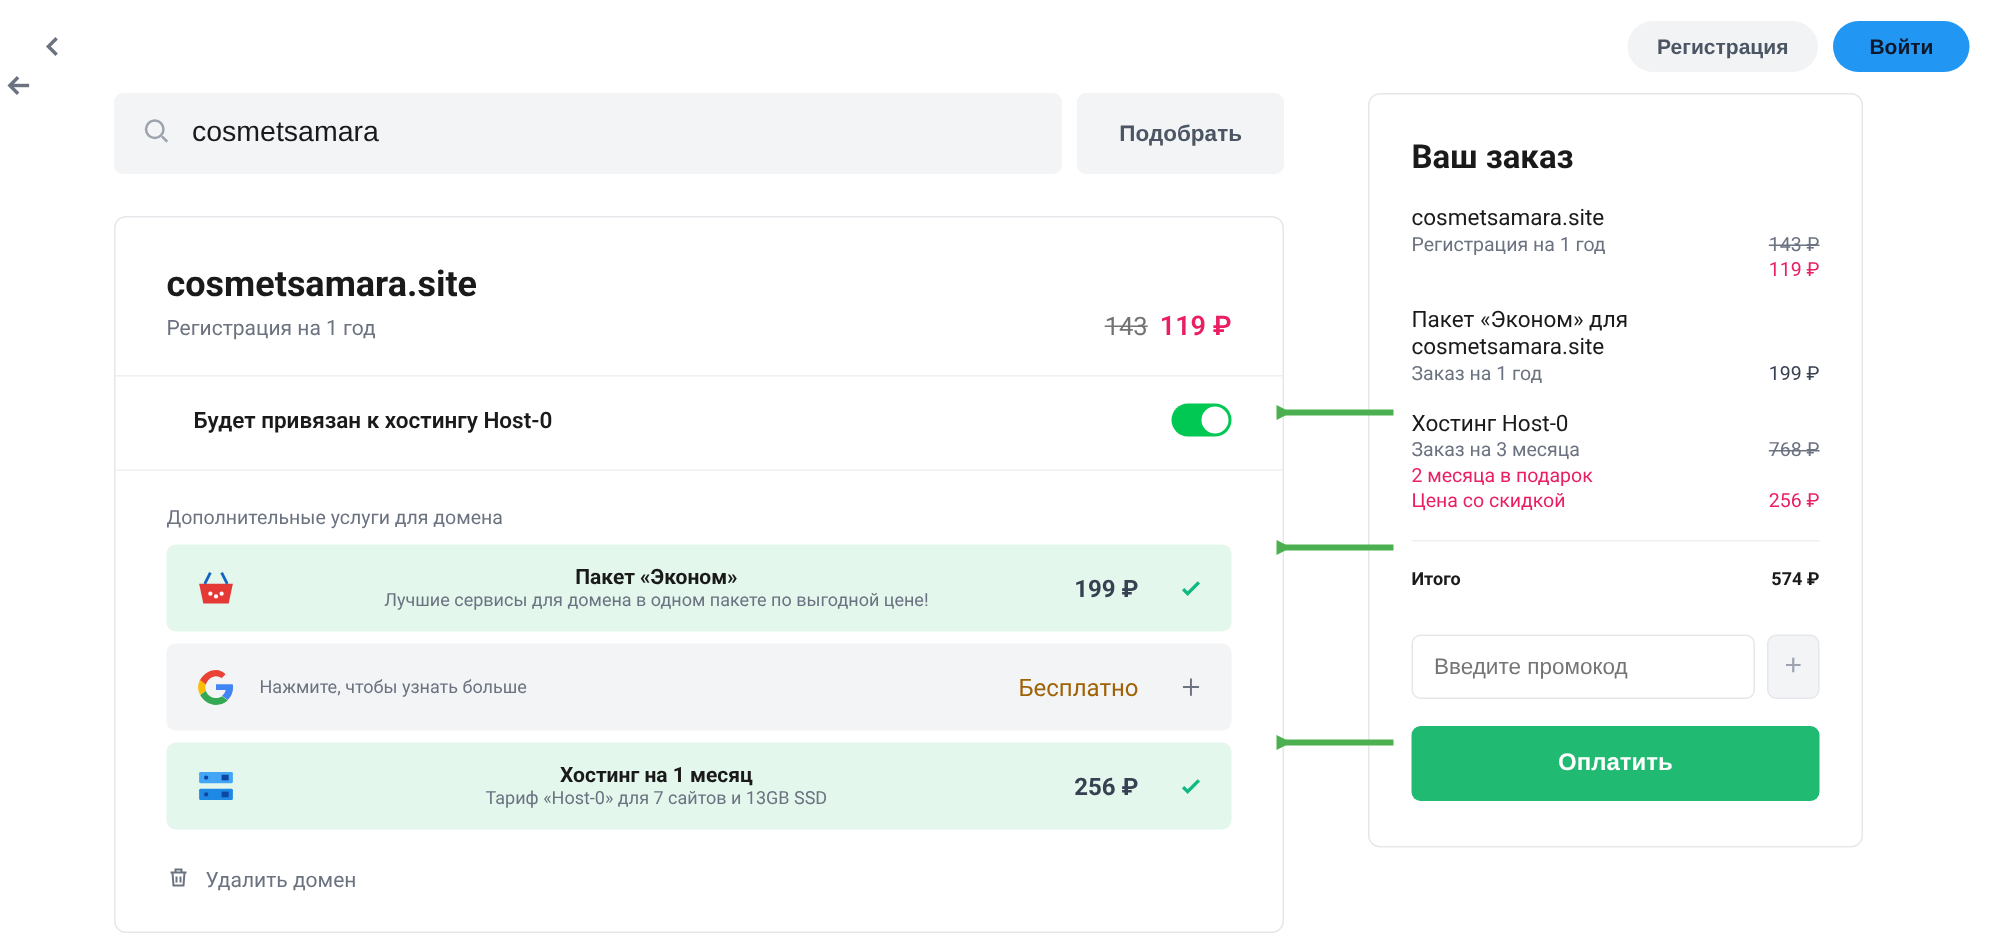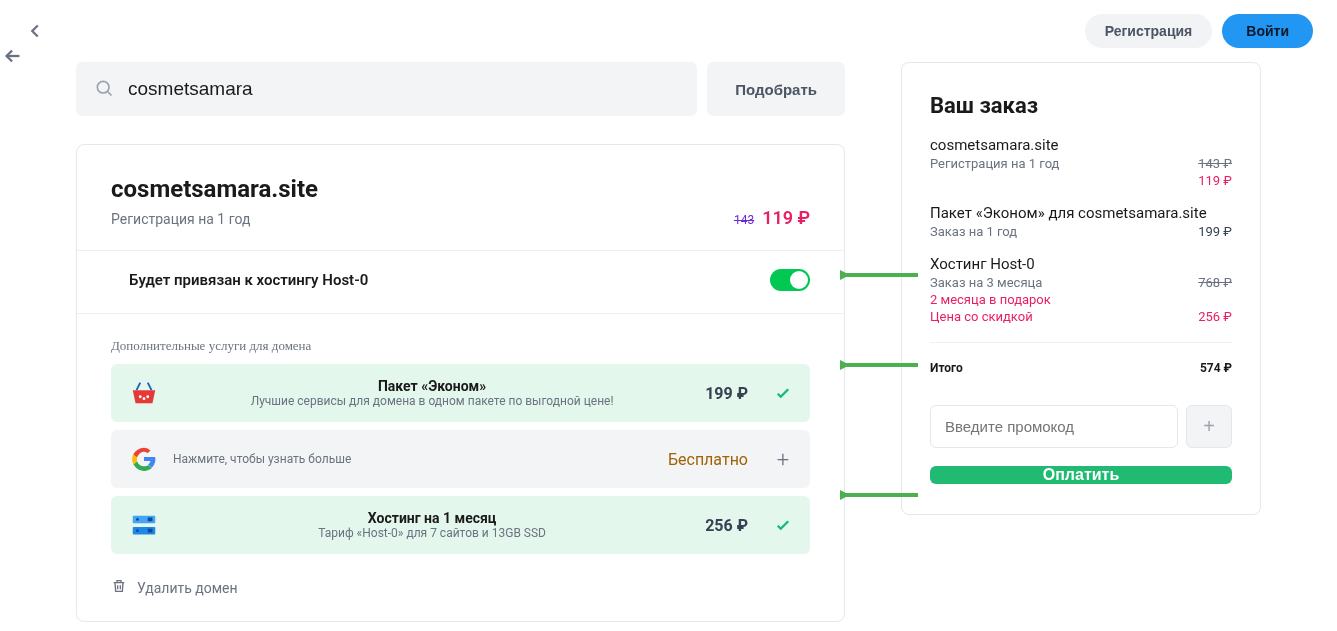--- a/index.html
+++ b/index.html
@@ -41,21 +41,21 @@
     font-size: 14px;
     cursor: pointer;
   }
   .main-wrap {
     display: flex;
     gap: 56px;
     padding: 0 76px 40px 76px;
     align-items: flex-start;
   }
   .left-col { flex: 1; max-width: 780px; position: relative;}
-  .right-col { width: 360px; }
+  .right-col { width: 330px; }
   .search-row { display: flex; gap: 10px; margin-bottom: 28px; }
   .search-box {
     flex: 1;
     background: #f3f4f6;
     border-radius: 6px;
     display: flex;
     align-items: center;
     padding: 0 18px;
     height: 54px;
   }
@@ -82,34 +82,34 @@
   }
   .domain-card {
     border: 1px solid #e5e7eb;
     border-radius: 8px;
     padding: 30px 34px 24px 34px;
   }
   .domain-title { font-size: 24px; font-weight: 700; margin-bottom: 4px;}
   .reg-row { display: flex; justify-content: space-between; align-items: baseline; }
   .reg-label { color: #6b7280; font-size: 14px; }
   .price-line { display: flex; gap: 8px; align-items: baseline;}
-  .old-price { color: #6d28d9; text-decoration: line-through; font-size: 12px; text-align: right;}
+  .old-price { color: #737373; text-decoration: line-through; font-size: 17px; text-align: right;}
   .new-price { color: #e91e63; font-size: 18px; font-weight: 600;}
   hr.sep { border: none; border-top: 1px solid #eef0f2; margin: 22px -34px 18px -34px; }
   .bind-row { display: flex; justify-content: space-between; align-items: center; padding-left: 18px;}
   .bind-text { font-weight: 600; font-size: 15px; text-align: center;}
   .toggle {
     width: 40px; height: 22px; border-radius: 11px;
     background: #00c853; position: relative; cursor: pointer;
   }
   .toggle .knob {
     width: 18px; height: 18px; background: #fff; border-radius: 50%;
     position: absolute; top: 2px; right: 2px;
   }
-  .addon-caption { color: #6b7280; font-size: 13px; margin: 24px 0 10px 0; font-family: Liberation Serif, serif;}
+  .addon-caption { color: #6b7280; font-size: 13px; margin: 24px 0 10px 0;}
   .addon {
     display: flex; align-items: center; gap: 14px;
     border-radius: 6px;
     padding: 14px 18px;
     margin-bottom: 8px;
   }
   .addon.selected { background: #e3f7ed; text-align: center; }
   .addon.unselected { background: #f3f4f6; }
   .addon-icon { width: 30px; height: 30px; flex-shrink: 0; display:flex;align-items:center;justify-content:center;}
   .addon-body { flex: 1; }
@@ -143,21 +143,21 @@
   .promo-input {
     flex: 1; border: 1px solid #e5e7eb; border-radius: 6px;
     padding: 12px 14px; font-size: 15px; color:#9ca3af; outline:none;
   }
   .promo-add {
     width: 46px; border: 1px solid #e5e7eb; border-radius: 6px;
     background: #f3f4f6; color:#9ca3af; font-size: 20px; cursor:pointer;
   }
   .pay-btn {
     width: 100%; margin-top: 18px; background: #21ba72; color:#fff;
-    border:none; border-radius:6px; font-size:16px; font-weight:700;
+    border:none; border-radius:6px; padding:16px; font-size:16px; font-weight:700;
     cursor:pointer;
   }
   
   .arrow-overlay { position: absolute; pointer-events: none; }
   .arrow-overlay.a1 { right: 0px; top: 200px; transform: translateX(75px);}
   .arrow-overlay.a2 { right: 0px; top: 290px; transform: translateX(75px);}
   .arrow-overlay.a3 { right: 0px; top: 420px; transform: translateX(75px);}
 </style>
 </head>
 <body>

